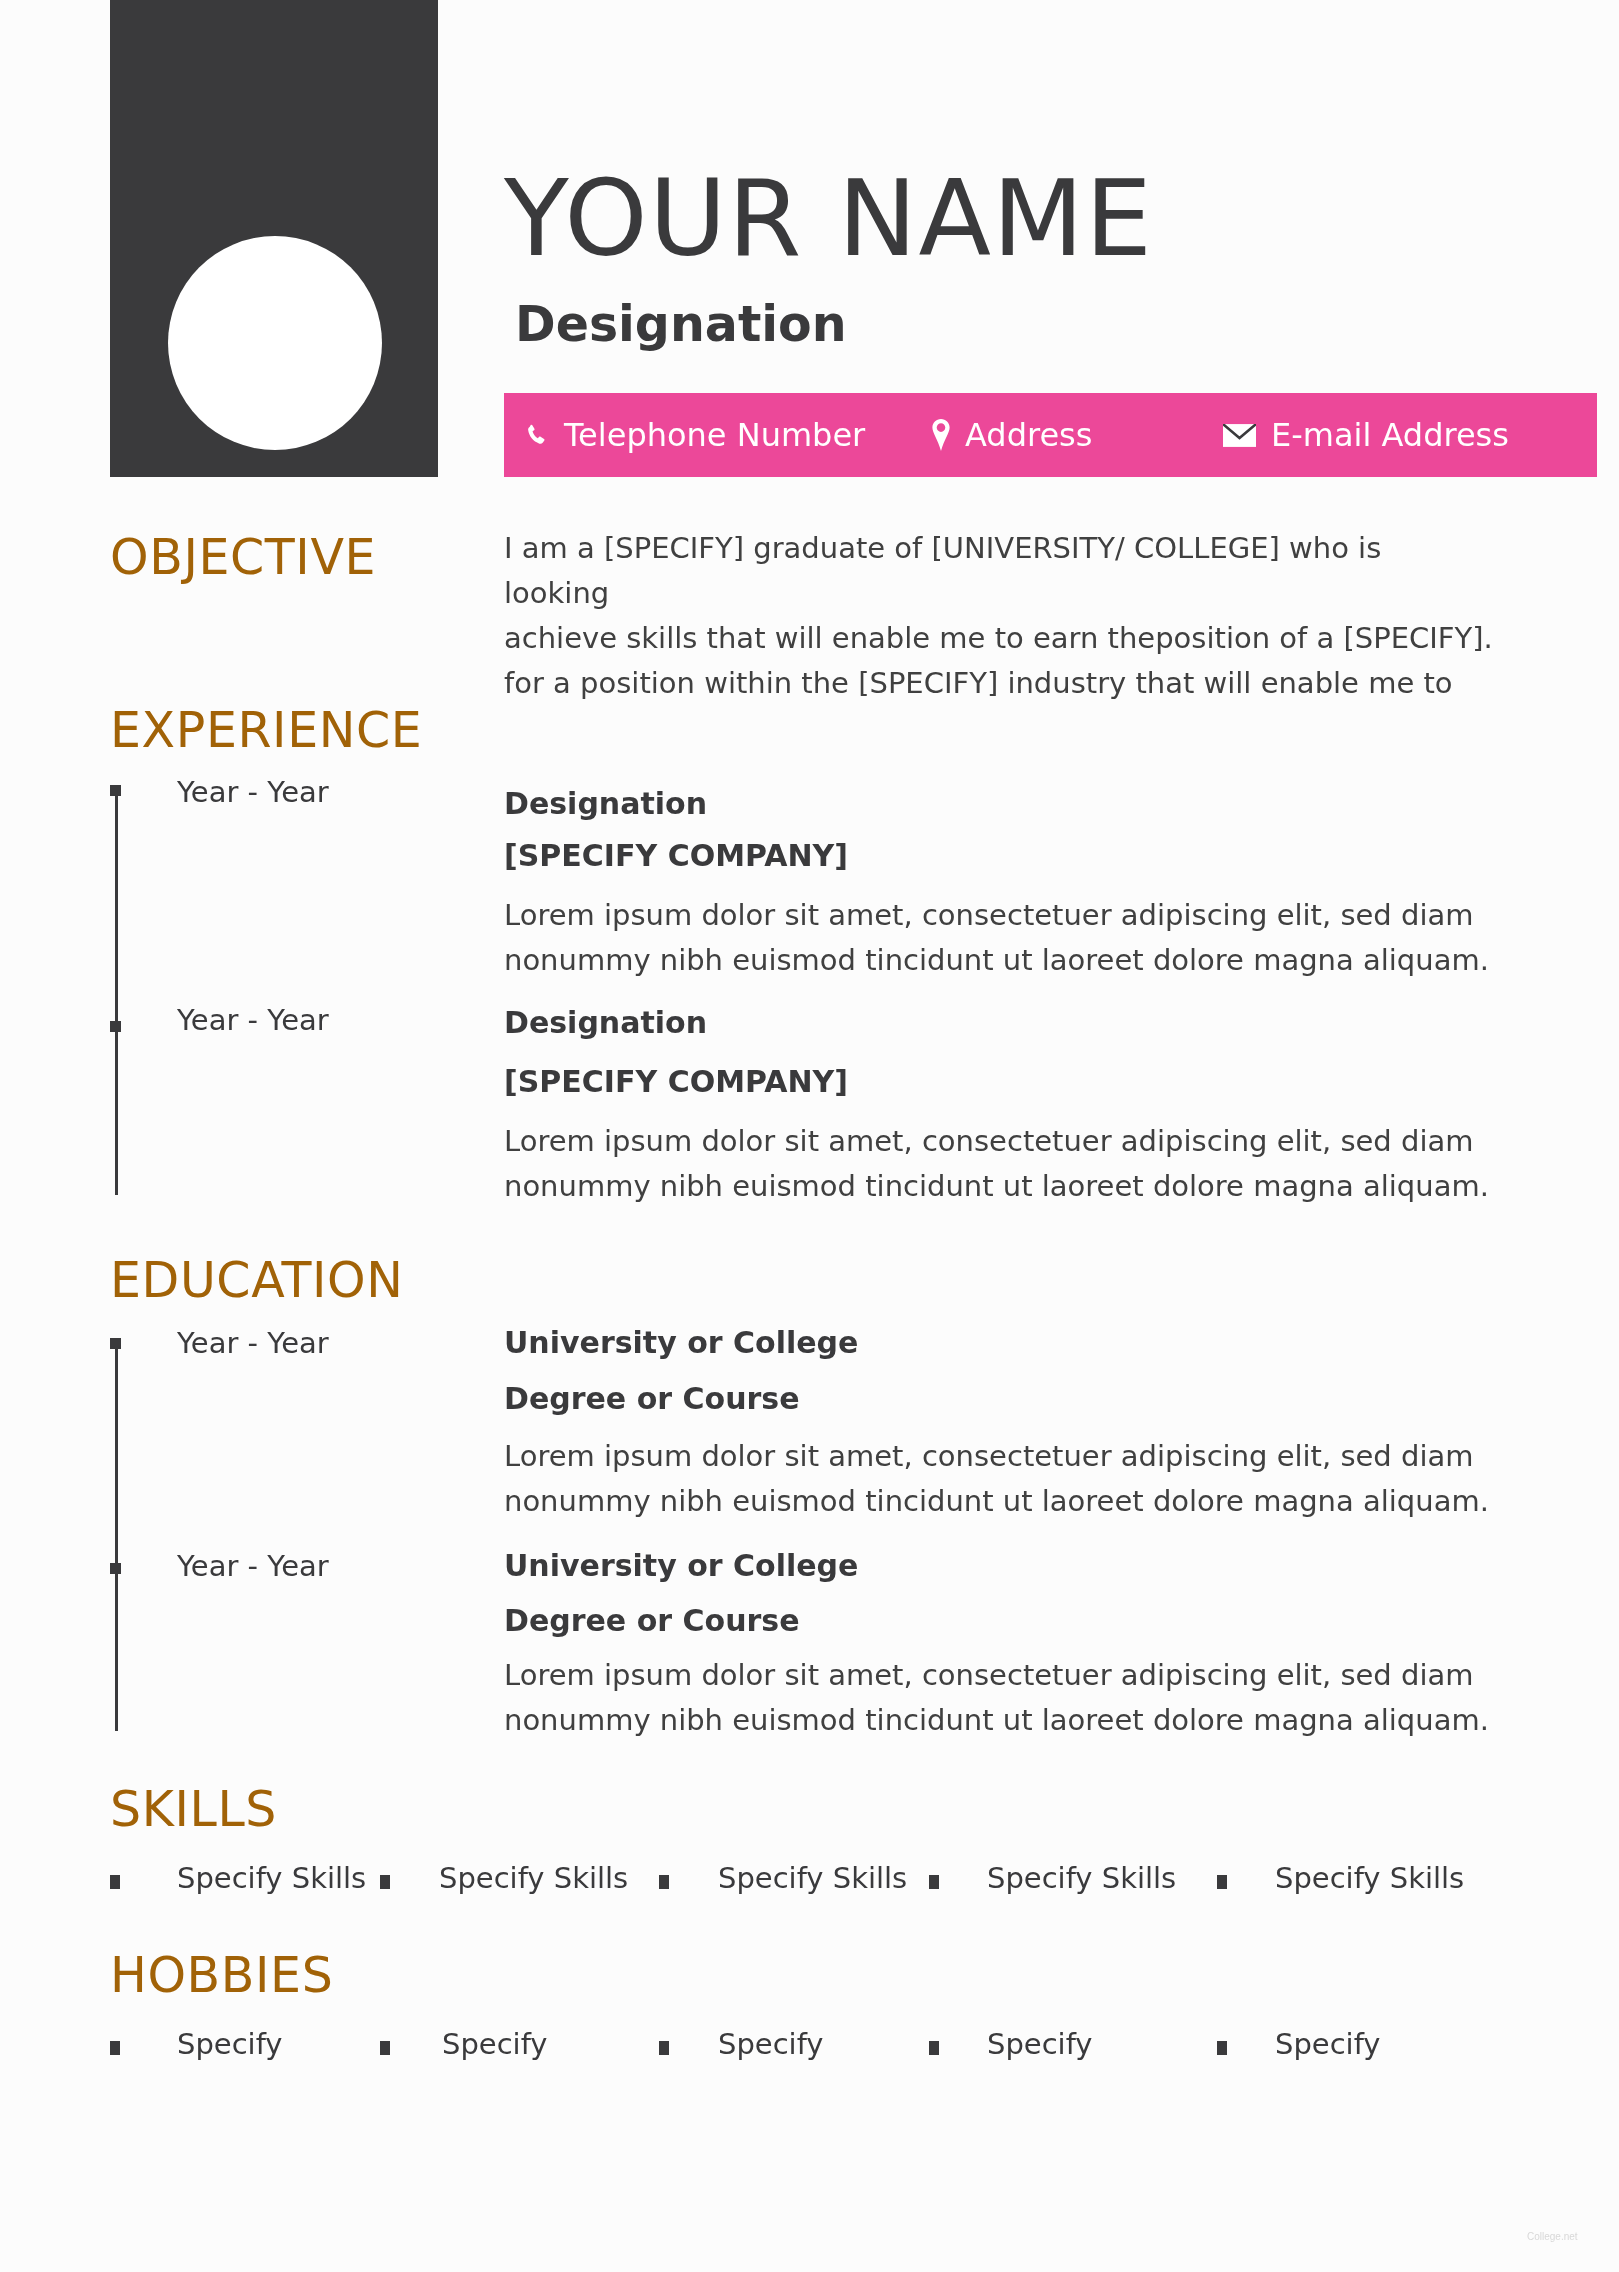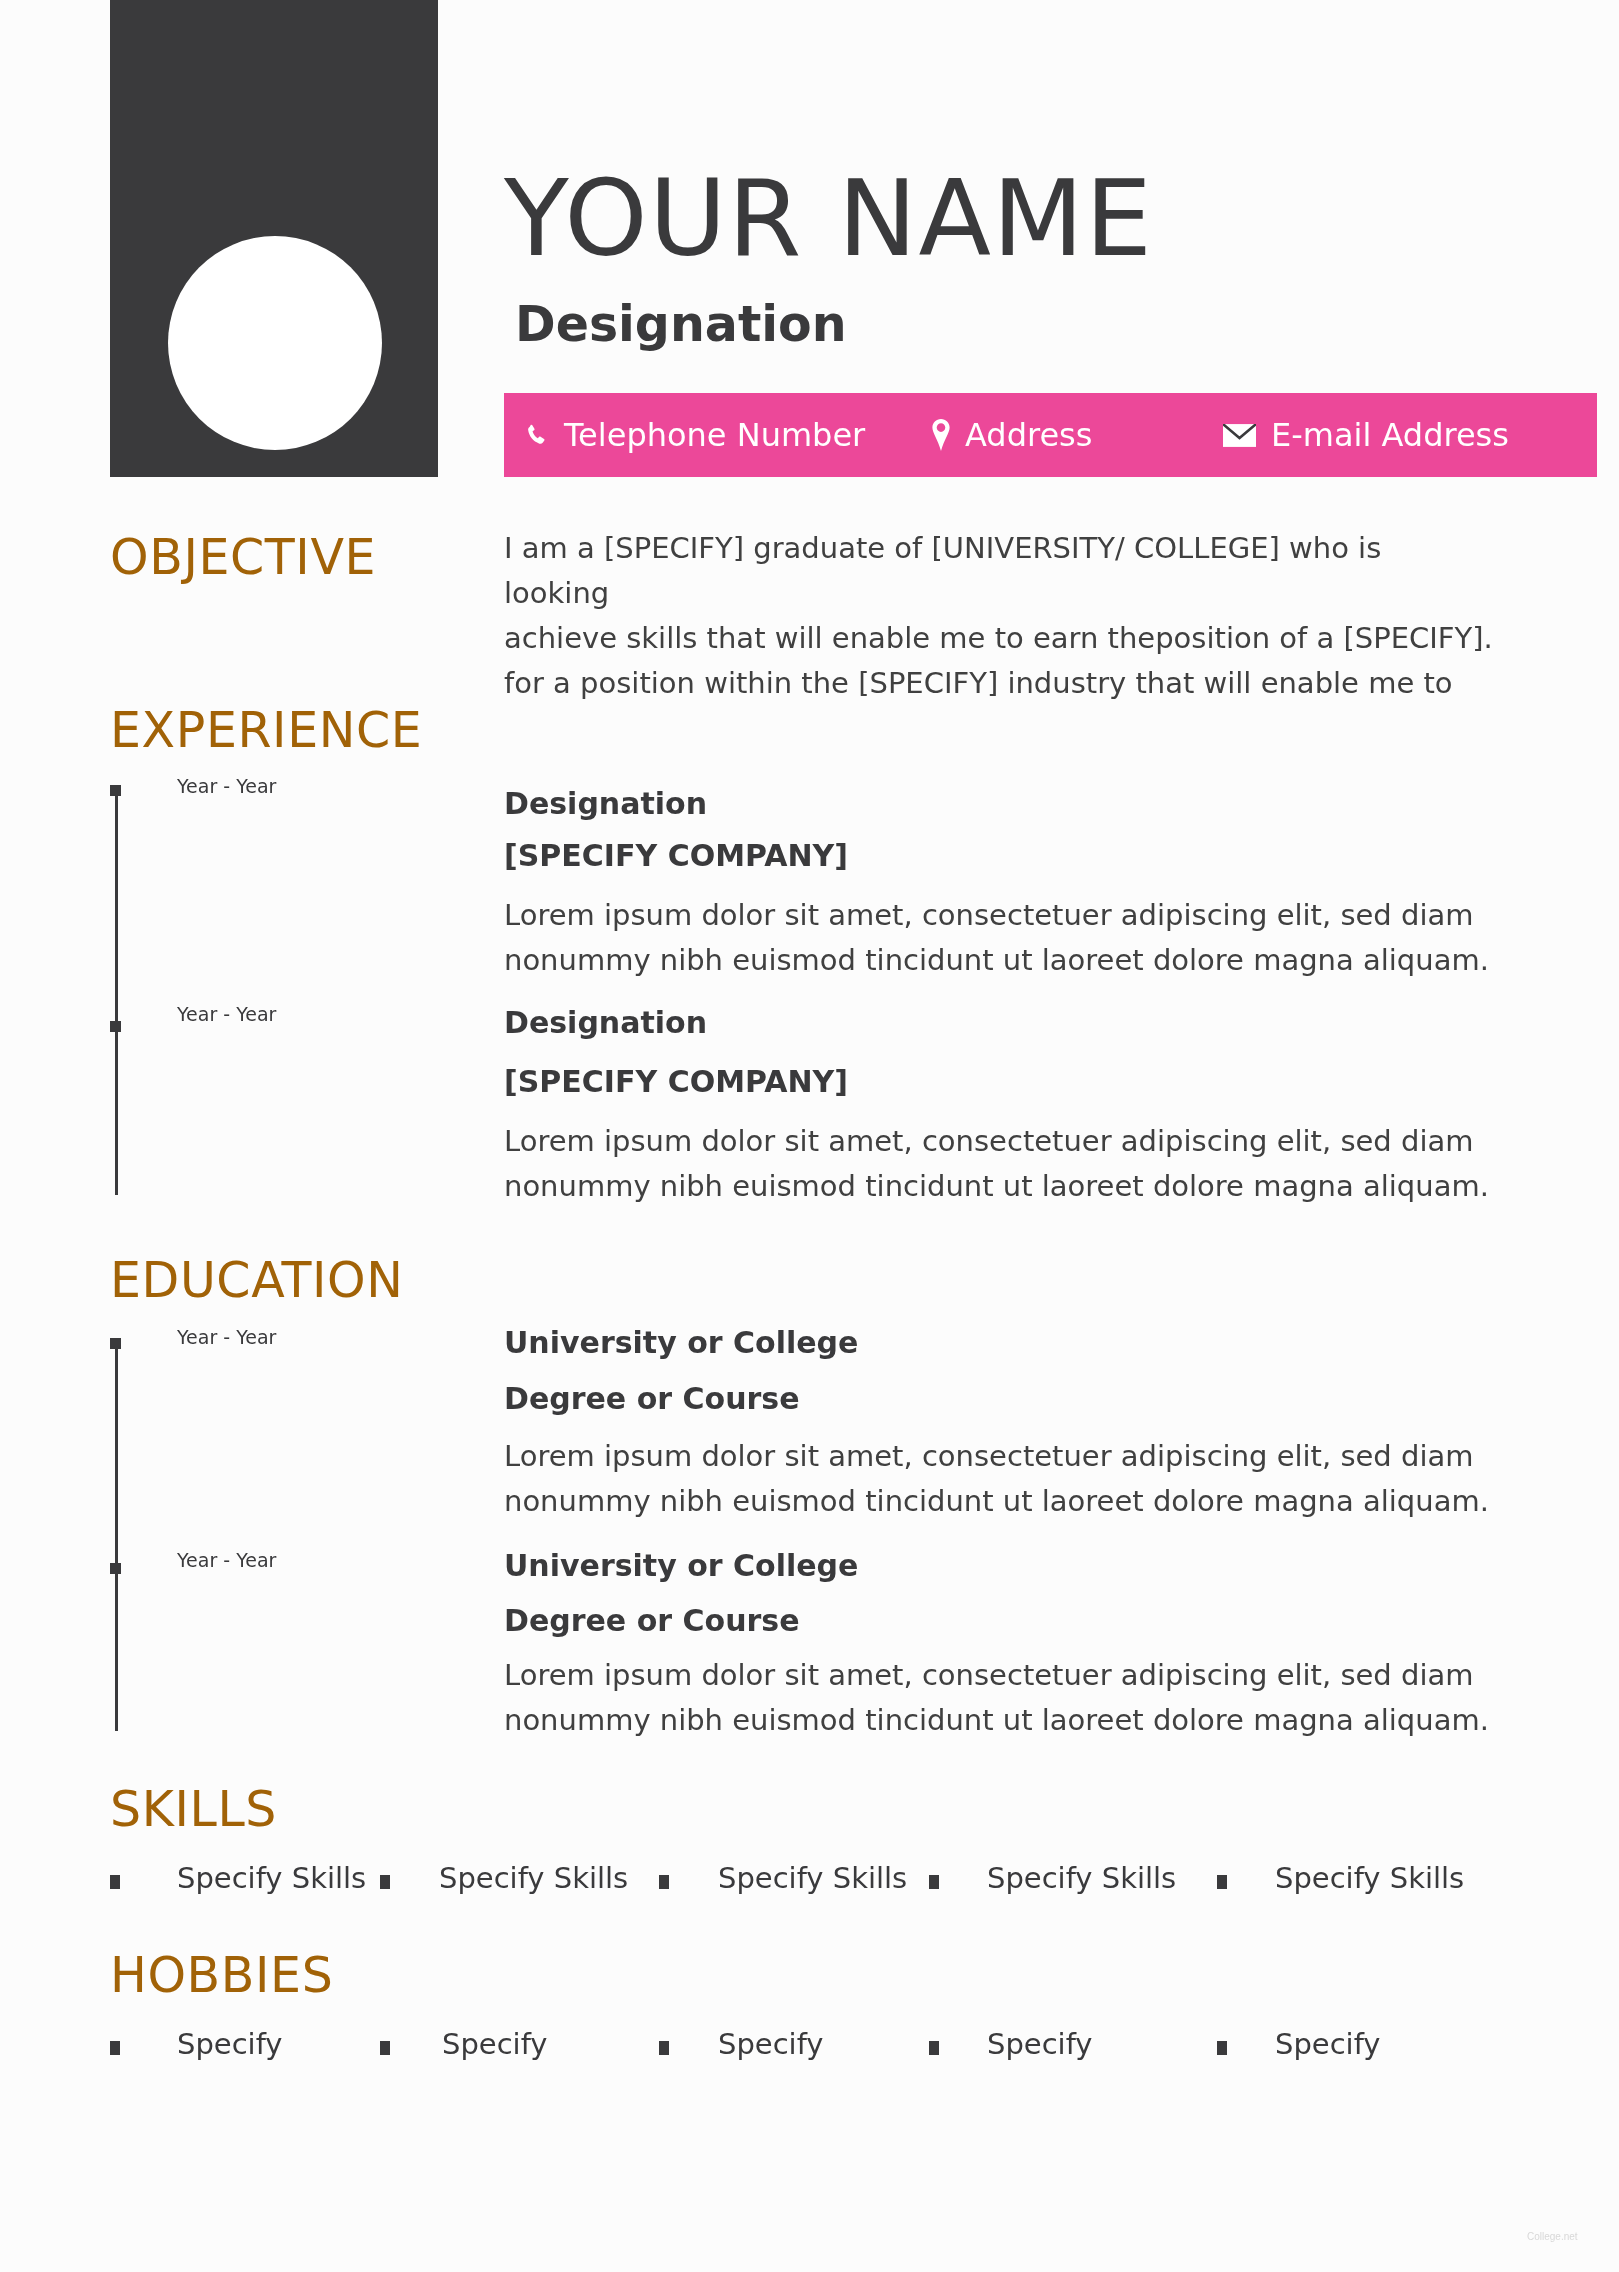--- a/index.html
+++ b/index.html
@@ -11,21 +11,21 @@
   .abs { position:absolute; }
   .photo-panel { left:110px; top:0; width:328px; height:477px; background:#3a3a3c; }
   .photo-circle { left:58px; top:236px; width:214px; height:214px; border-radius:50%; background:#ffffff; position:absolute; }
   .name { left:504px; top:166px; font-size:106px; line-height:1; letter-spacing:1.3px; color:#3a3a3c; white-space:nowrap; }
   .designation { left:515px; top:298px; font-size:49px; line-height:1.1; font-weight:bold; color:#3a3a3c; white-space:nowrap; }
   .contact-bar { left:504px; top:393px; width:1093px; height:84px; background:#ec4899; color:#ffffff; }
   .contact-item { position:absolute; top:0; height:84px; display:flex; align-items:center; font-size:32px; white-space:nowrap; }
   .contact-item svg { margin-right:15px; }
   .section-title { left:110px; font-size:49px; color:#a16207; white-space:nowrap; letter-spacing:0.6px; }
   .body-text { left:504px; width:989px; font-size:29px; line-height:45px; color:#404040; }
-  .year { left:177px; font-size:19px; color:#3a3a3c; white-space:nowrap; }
+  .year { left:177px; font-size:29px; color:#3a3a3c; white-space:nowrap; }
   .entry-title { left:504px; font-size:30px; font-weight:bold; color:#3a3a3c; white-space:nowrap; }
   .timeline-line { left:115px; width:3.2px; background:#3a3a3c; }
   .timeline-node { left:110px; width:11.4px; height:11.4px; background:#3a3a3c; }
   .bullet { width:10px; height:14px; background:#3a3a3c; }
   .list-label { font-size:29px; color:#3a3a3c; white-space:nowrap; }
   .watermark { left:1527px; top:2231px; font-size:10px; color:#d8d8d8; font-family:"Liberation Sans", sans-serif; }
 </style>
 </head>
 <body>
 

